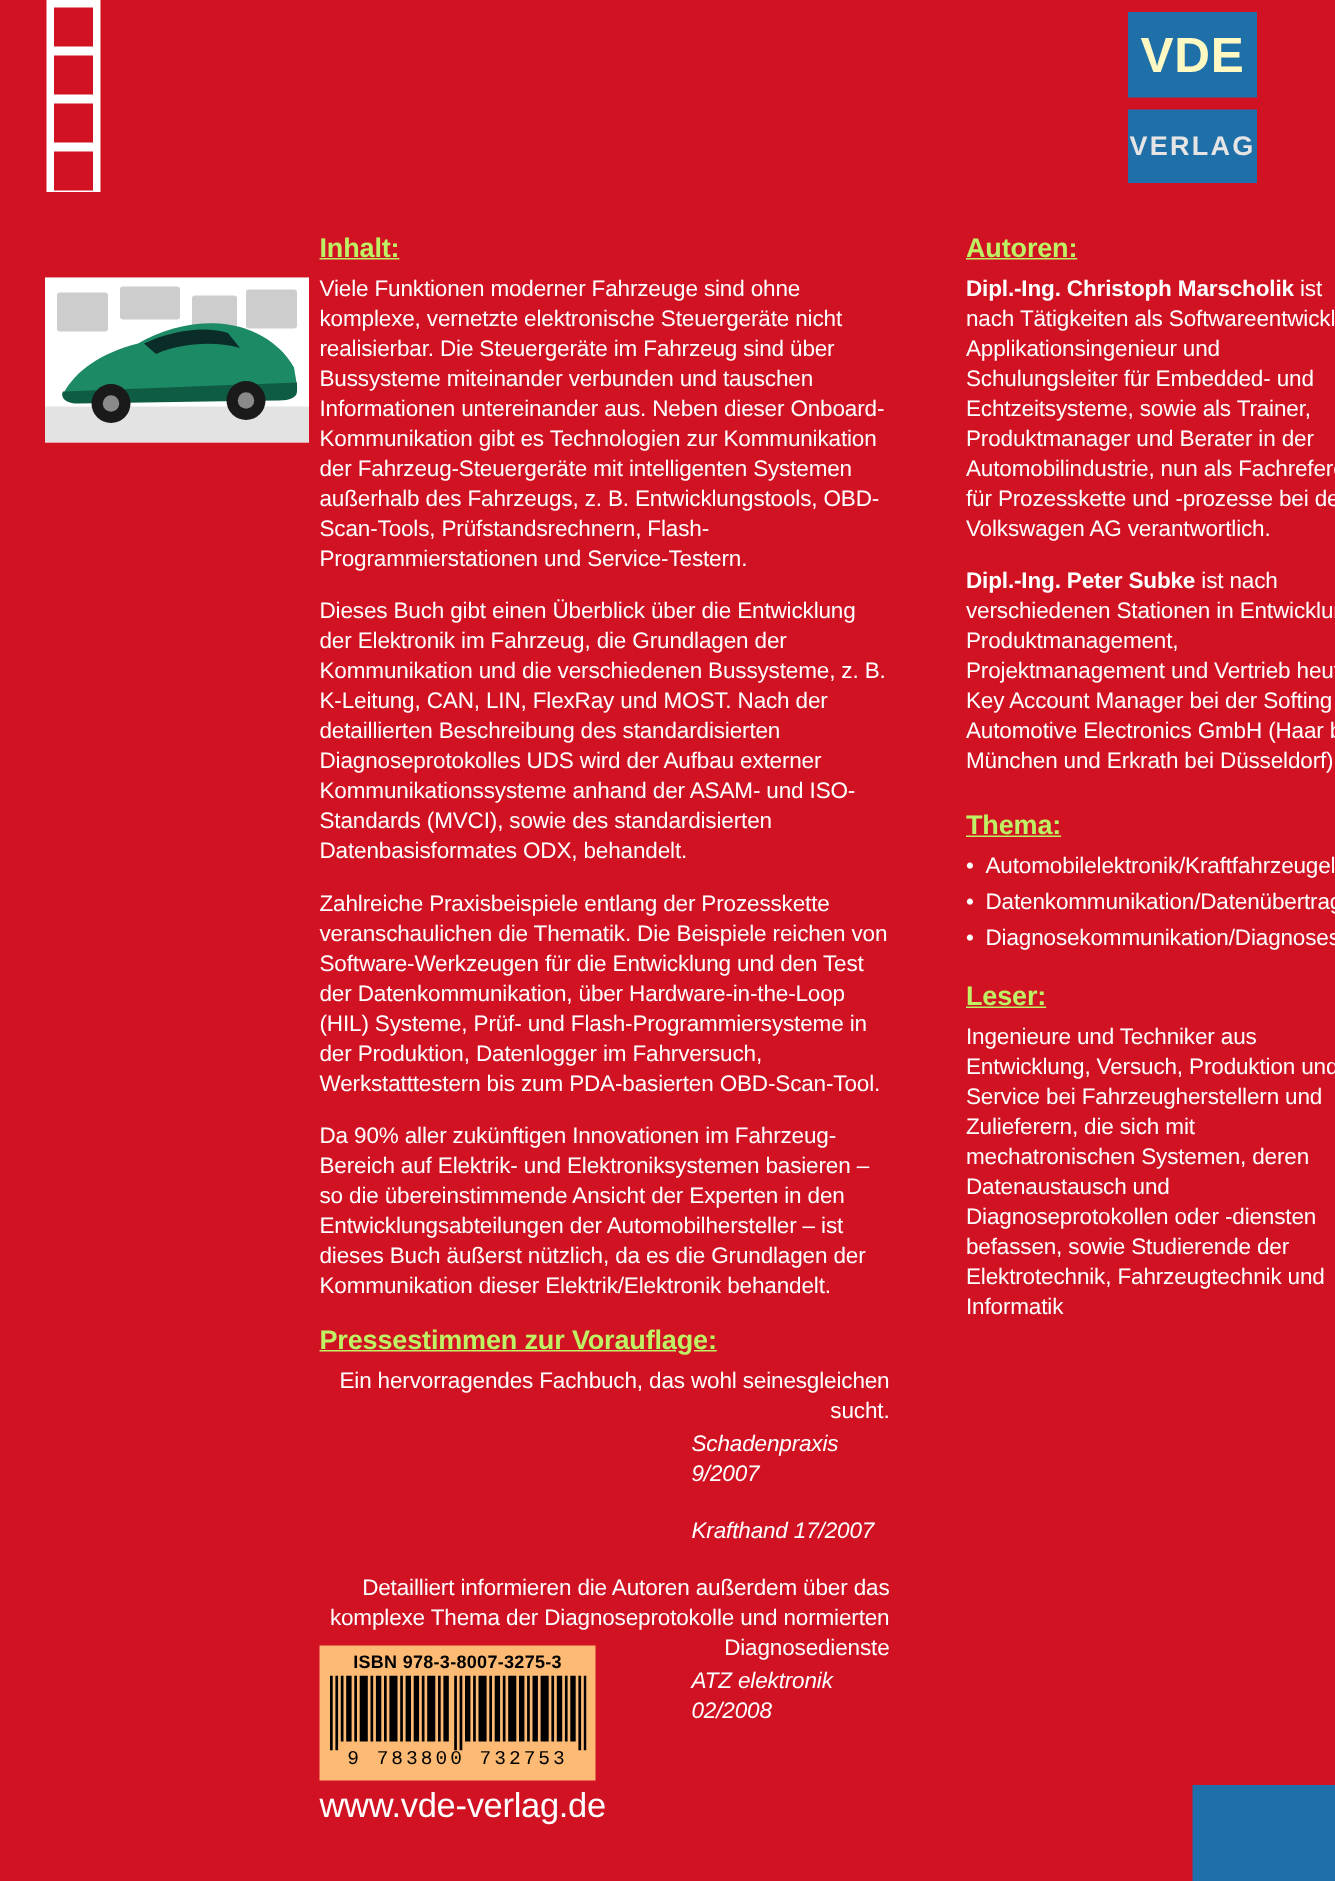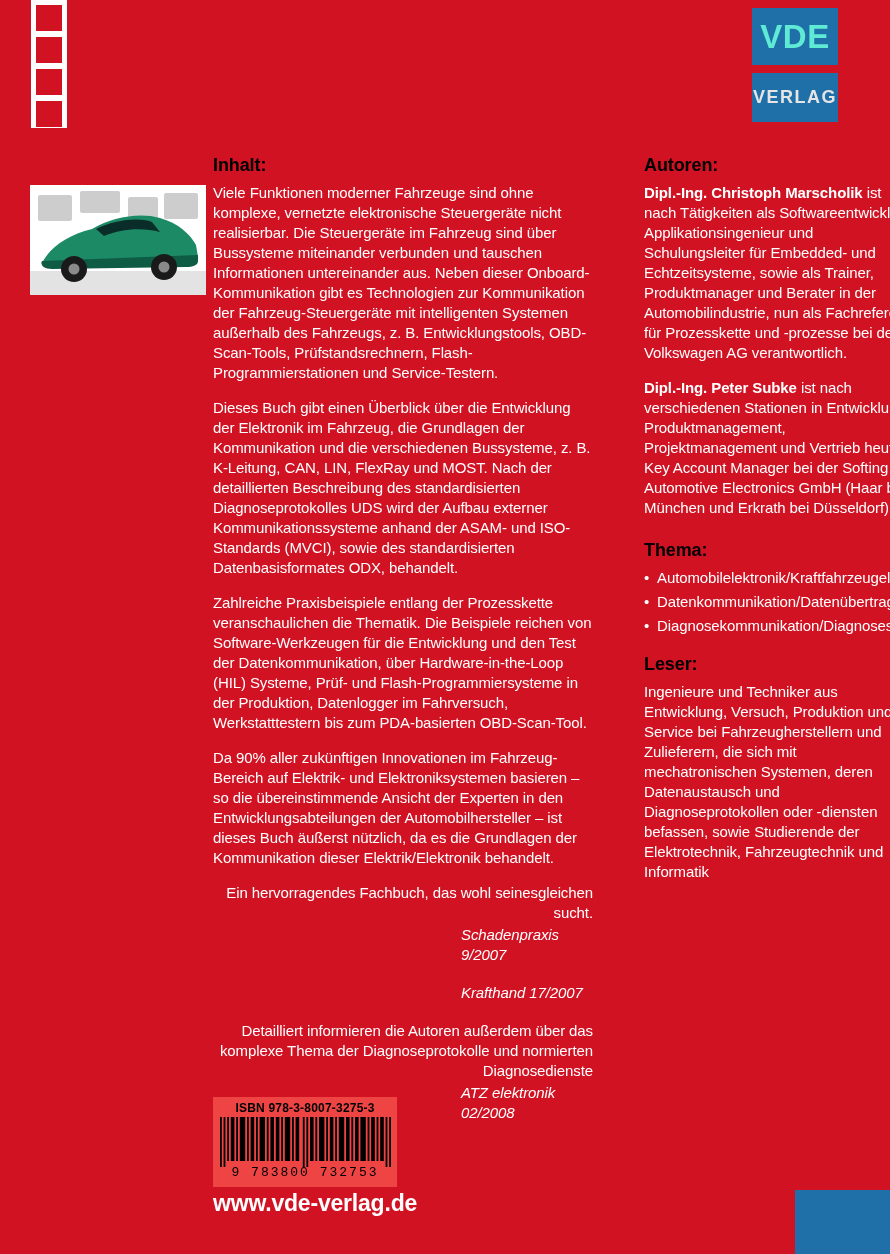--- a/index.html
+++ b/index.html
@@ -20,21 +20,21 @@
     position: absolute; left: 31px; top: 0; width: 36px; height: 128px;
     background: #ffffff;
     display: flex; flex-direction: column; align-items: center;
     padding-top: 5px;
   }
   .deco-square { width: 26px; height: 26px; background: #d01223; margin-bottom: 6px; flex: 0 0 auto; }
 
   
   .vde-logo { position: absolute; left: 752px; top: 8px; width: 86px; }
   .vde-box {
-    background: #1f6fa8; color: #5eead4; width: 86px; height: 57px;
+    background: #1f6fa8; color: #fef9c3; width: 86px; height: 57px;
     display: flex; align-items: center; justify-content: center;
     font-weight: bold; font-size: 33px; letter-spacing: 0.5px;
   }
   .verlag-box {
     background: #1f6fa8; color: #e5e5e5; width: 86px; height: 49px;
     margin-top: 8px;
     display: flex; align-items: center; justify-content: center;
     font-weight: bold; font-size: 18px; letter-spacing: 1.5px;
   }
 
@@ -47,52 +47,52 @@
   
   .col-left  { position: absolute; left: 213px; top: 155px; width: 380px; }
   .col-right { position: absolute; left: 644px; top: 155px; width: 266px; }
 
   .body-text, .col-left p, .col-right p, .thema-list li {
     font-size: 15px; line-height: 20px; letter-spacing: -0.1px;
   }
   .col-left p, .col-right p { margin: 0 0 15px 0; }
 
   .sec-heading {
-    color: #000000; font-weight: bold; font-size: 18px;
-    margin: 0 0 7px 0; letter-spacing: -0.1px;
+    color: #bef264; font-weight: bold; font-size: 18px;
+    margin: 0 0 7px 0; letter-spacing: -0.1px; text-decoration: underline;
   }
   .sec-heading.spaced { margin-top: 14px; }
 
   .bold-name { font-weight: bold; }
 
   .quote-text { margin: 0 0 2px 0 !important; text-align: right; }
   .quote-source {
     font-style: italic; font-size: 13px; line-height: 16px;
     padding-left: 248px; margin: 0 0 18px 0 !important;
   }
 
   .thema-list { list-style: none; margin: 0 0 18px 0; padding: 0; }
   .thema-list li { position: relative; padding-left: 13px; margin-bottom: 4px; }
   .thema-list li::before { content: "•"; position: absolute; left: 0; top: 0; }
 
   
   .barcode-panel {
     position: absolute; left: 213px; top: 1097px; width: 184px; height: 90px;
-    background: #ef4444; color: #000;
+    background: #fdba74; color: #000;
     display: flex; flex-direction: column; align-items: center;
   }
   .isbn-label { font-size: 12px; font-weight: bold; margin: 4px 0 2px 0; letter-spacing: 0.2px; }
   .barcode-digits {
     font-family: Liberation Mono, monospace;
     font-size: 13px; letter-spacing: 2px; margin-top: -2px;
   }
 
   .website {
     position: absolute; left: 213px; top: 1190px;
-    font-size: 23px; font-weight: bold; letter-spacing: -0.2px;
+    font-size: 23px; font-weight: normal; letter-spacing: -0.2px;
   }
 
   .bottom-blue-block {
     position: absolute; left: 795px; top: 1190px; width: 95px; height: 64px;
     background: #1f6fa8;
   }
 </style>
 </head>
 <body>
 
@@ -132,20 +132,21 @@
     </svg>
   </div>
 
   <div class="col-left">
     <div class="sec-heading">Inhalt:</div>
     <p>Viele Funktionen moderner Fahrzeuge sind ohne komplexe, vernetzte elektronische Steuergeräte nicht realisierbar. Die Steuergeräte im Fahrzeug sind über Bussysteme miteinander verbunden und tauschen Informationen untereinander aus. Neben dieser Onboard-Kommunikation gibt es Technologien zur Kommunikation der Fahrzeug-Steuergeräte mit intelligenten Systemen außerhalb des Fahrzeugs, z. B. Entwicklungstools, OBD-Scan-Tools, Prüfstandsrechnern, Flash-Programmierstationen und Service-Testern.</p>
     <p>Dieses Buch gibt einen Überblick über die Entwicklung der Elektronik im Fahrzeug, die Grundlagen der Kommunikation und die verschiedenen Bussysteme, z. B. K-Leitung, CAN, LIN, FlexRay und MOST. Nach der detaillierten Beschreibung des standardisierten Diagnoseprotokolles UDS wird der Aufbau externer Kommunikationssysteme anhand der ASAM- und ISO-Standards (MVCI), sowie des standardisierten Datenbasisformates ODX, behandelt.</p>
     <p>Zahlreiche Praxisbeispiele entlang der Prozesskette veranschaulichen die Thematik. Die Beispiele reichen von Software-Werkzeugen für die Entwicklung und den Test der Datenkommunikation, über Hardware-in-the-Loop (HIL) Systeme, Prüf- und Flash-Programmiersysteme in der Produktion, Datenlogger im Fahrversuch, Werkstatttestern bis zum PDA-basierten OBD-Scan-Tool.</p>
     <p>Da 90% aller zukünftigen Innovationen im Fahrzeug-Bereich auf Elektrik- und Elektroniksystemen basieren – so die übereinstimmende Ansicht der Experten in den Entwicklungsabteilungen der Automobilhersteller – ist dieses Buch äußerst nützlich, da es die Grundlagen der Kommunikation dieser Elektrik/Elektronik behandelt.</p>
 
+    <div class="sec-heading spaced">Pressestimmen zur Vorauflage:</div>
 
     <p class="quote-text">Ein hervorragendes Fachbuch, das wohl seinesgleichen sucht.</p>
     <p class="quote-source">Schadenpraxis 9/2007</p>
 
     <p class="quote-source">Krafthand 17/2007</p>
 
     <p class="quote-text">Detailliert informieren die Autoren außerdem über das komplexe Thema der Diagnoseprotokolle und normierten Diagnosedienste</p>
     <p class="quote-source">ATZ elektronik 02/2008</p>
   </div>
 

